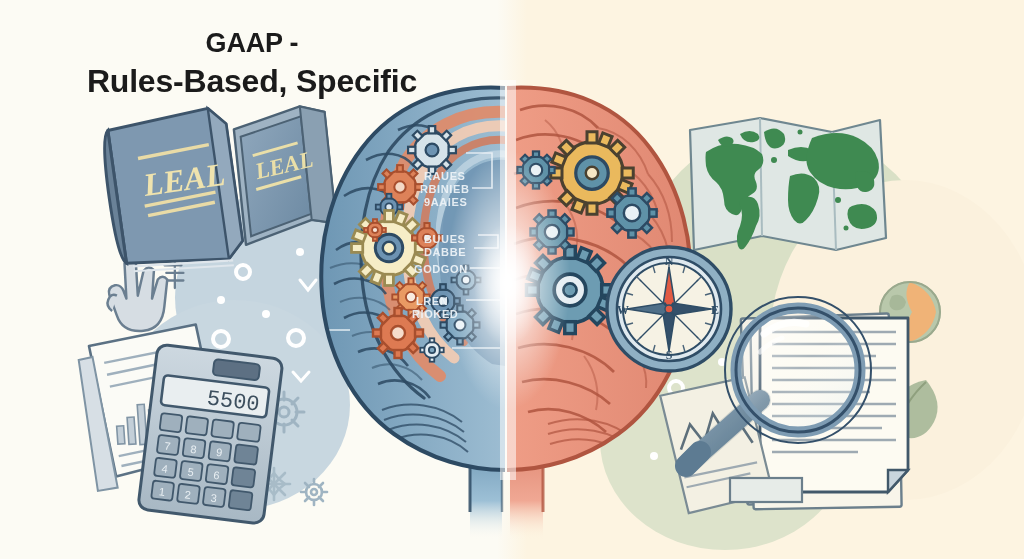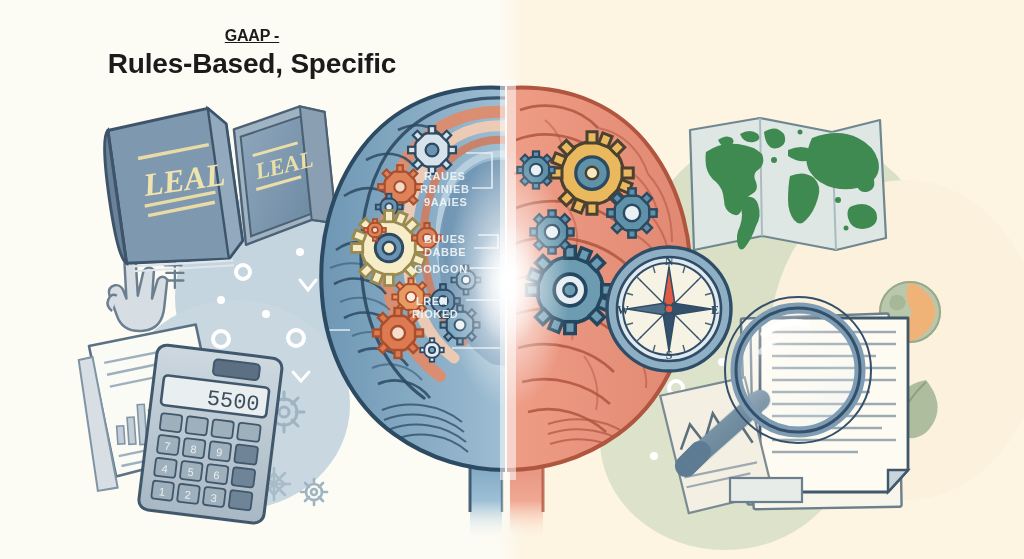--- a/index.html
+++ b/index.html
@@ -52,22 +52,22 @@
     width: 270px; height: 320px; border-radius: 50%;
     background: #fbf1dd;
   }
   
   .title {
     position: absolute; text-align: center;
     color: #1b1b1b; font-weight: bold;
     line-height: 1.28;
     letter-spacing: -0.2px;
   }
-  .title .l1 { display: block; font-size: 16px; text-decoration: underline; }
-  .title .l2 { display: block; font-size: 28px; }
+  .title .l1 { display: block; font-size: 27px; }
+  .title .l2 { display: block; font-size: 32px; }
   #title-left  { left: 52px;  top: 26px; width: 400px; }
   #title-right { left: 566px; top: 26px; width: 400px; }
 
   
   .layer { position: absolute; left: 0; top: 0; width: 1024px; height: 559px; }
   .layer svg { display: block; }
   .noclick { pointer-events: none; }
 </style>
 </head>
 <body>

